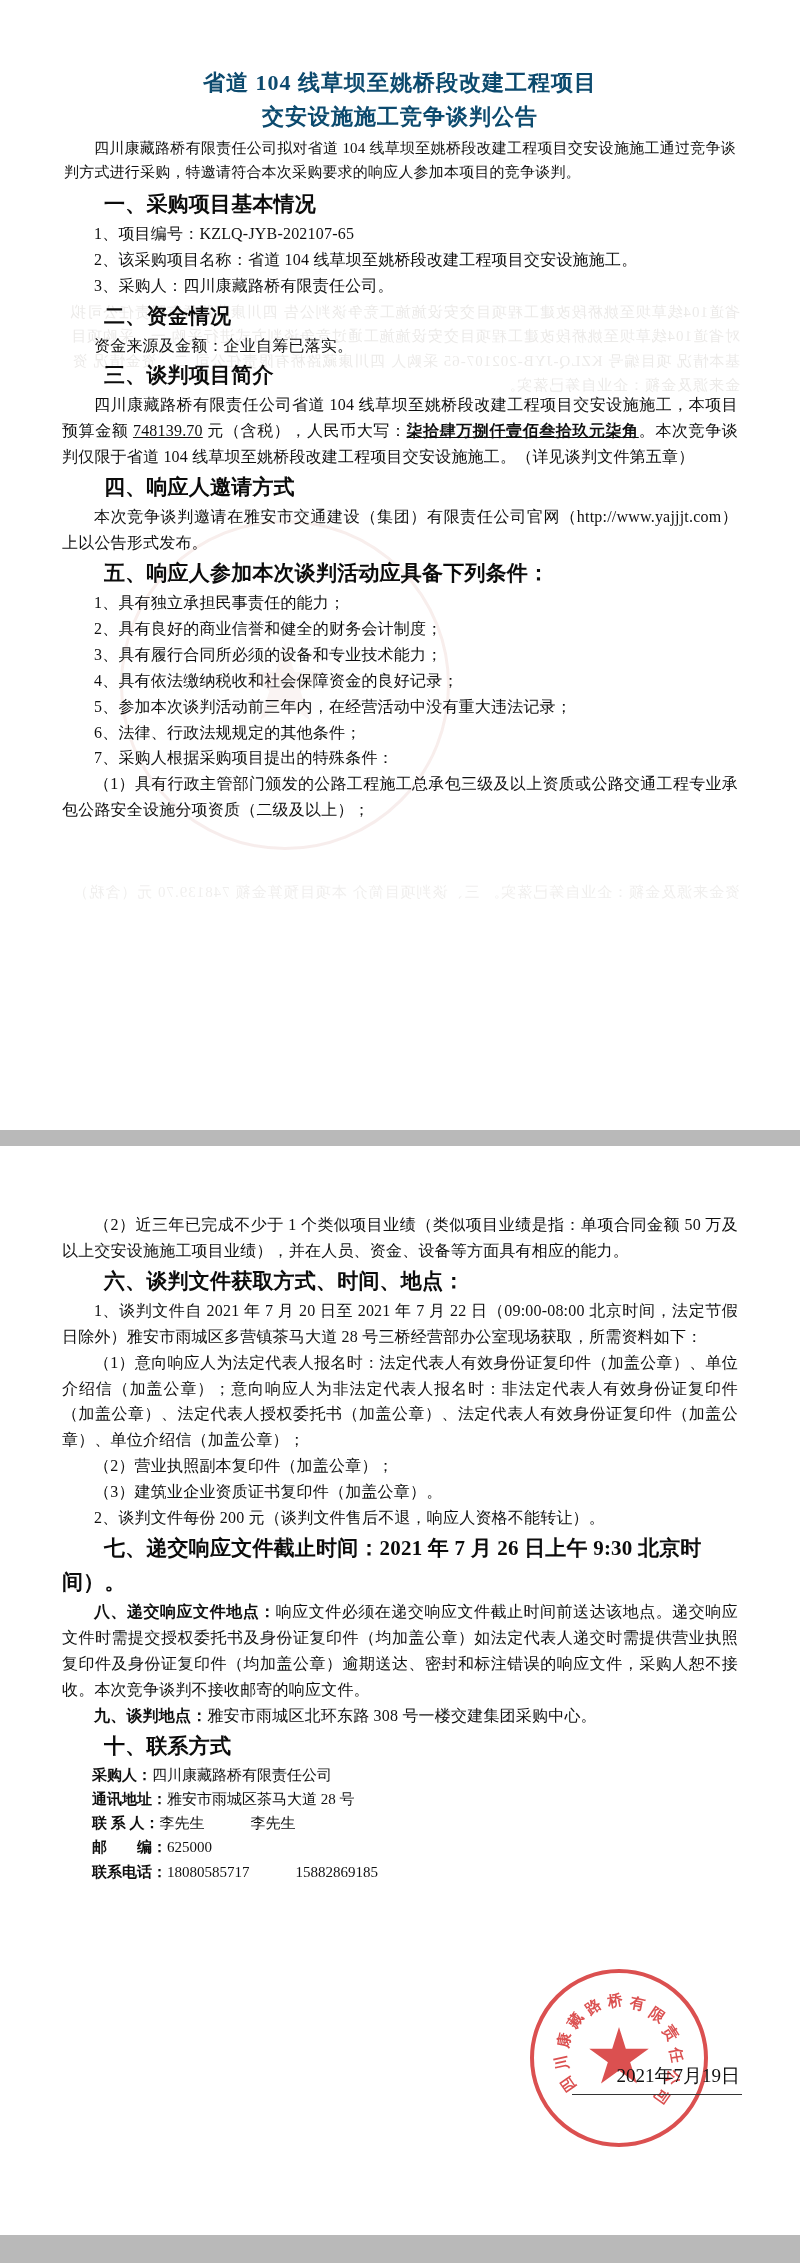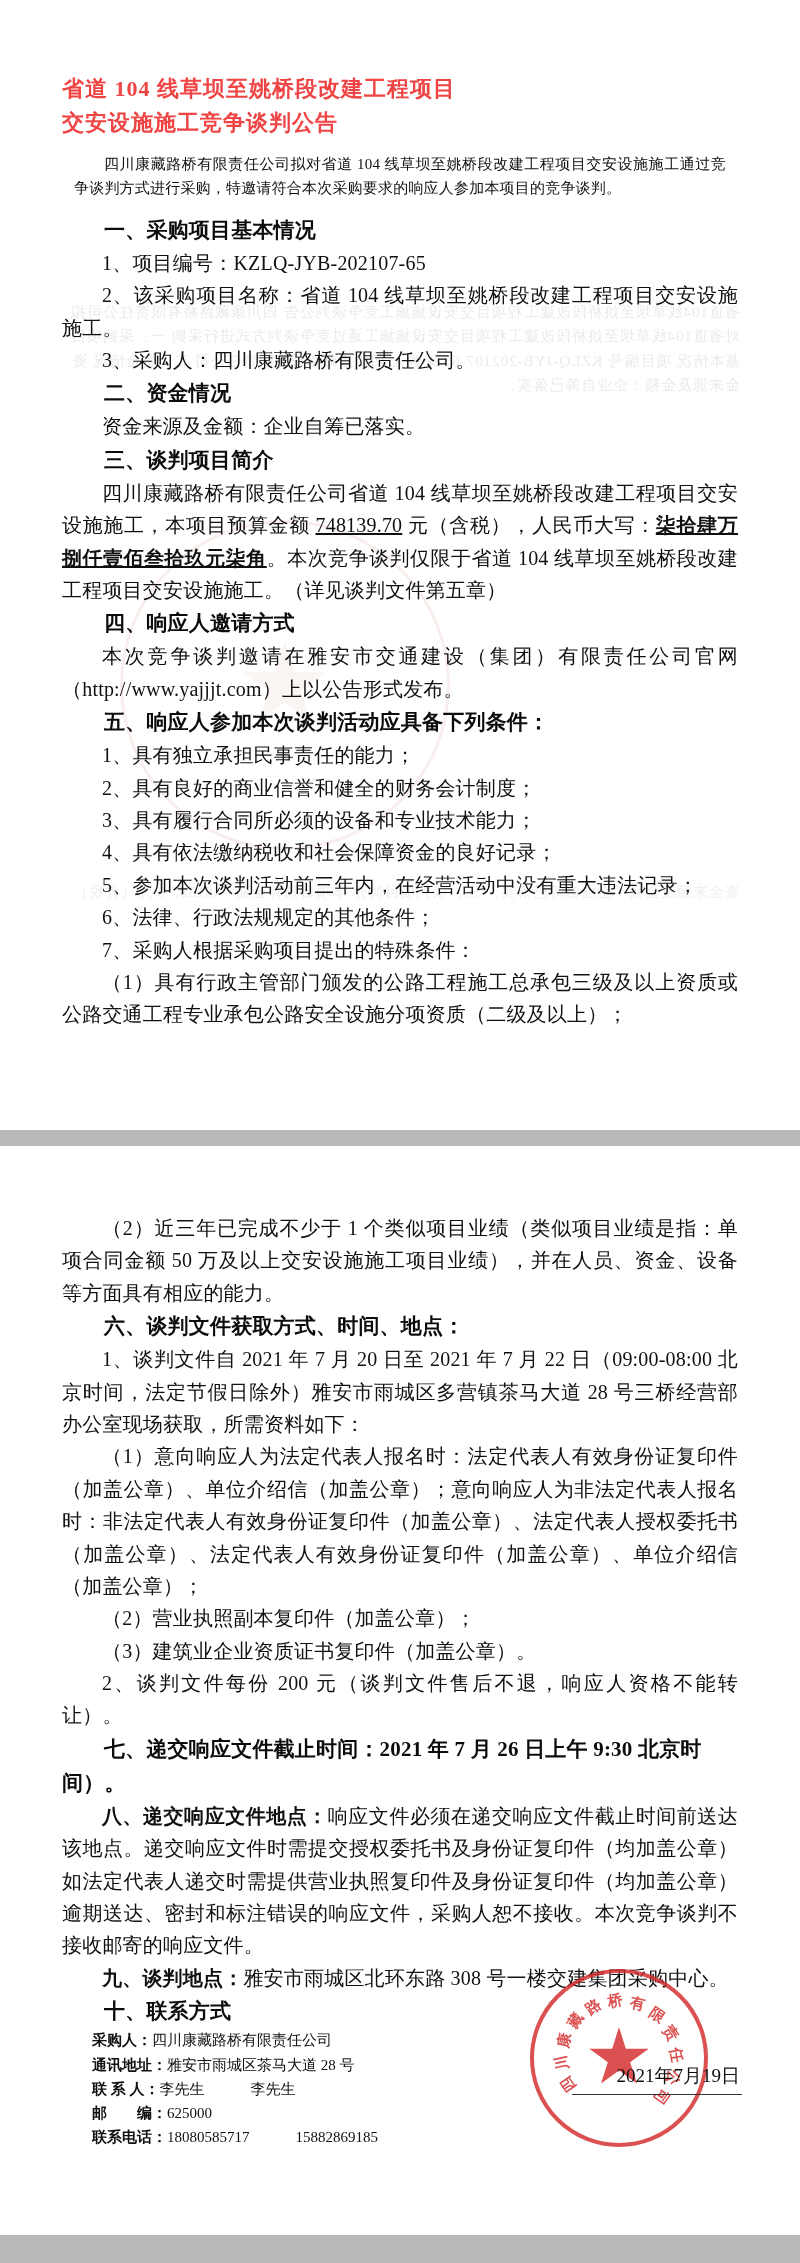--- a/index.html
+++ b/index.html
@@ -25,48 +25,48 @@
     position: relative;
     z-index: 3;
     padding: 0 62px;
   }
   .page1 .content { padding-top: 54px; }
   .page2 .content { padding-top: 66px; }
 
   h1.doc-title {
     font-size: 22px;
     font-weight: bold;
-    text-align: left;
+    text-align: center;
     line-height: 1.55;
     letter-spacing: 1px;
-    margin: 18px 0 2px 0;
-    color: #ef4444;
+    margin: 12px 0 2px 0;
+    color: #0c4a6e;
   }
   h1.doc-title .line2 { display: block; }
 
   p.para {
     font-size: 15px;
     line-height: 1.62;
-    margin: 12px;
+    margin: 2px;
     text-indent: 2em;
     color: #101010;
     text-align: justify;
     letter-spacing: 0.2px;
   }
   p.sect {
     font-size: 21px;
     font-weight: bold;
     line-height: 1.62;
     margin: 0;
     text-indent: 2em;
     color: #0c0c0c;
     letter-spacing: 0.2px;
   }
   p.item {
-    font-size: 20px;
+    font-size: 16px;
     line-height: 1.62;
     margin: 0;
     text-indent: 2em;
     color: #101010;
     text-align: justify;
     letter-spacing: 0.2px;
   }
   .u { text-decoration: underline; }
   .bold { font-weight: bold; }
 

